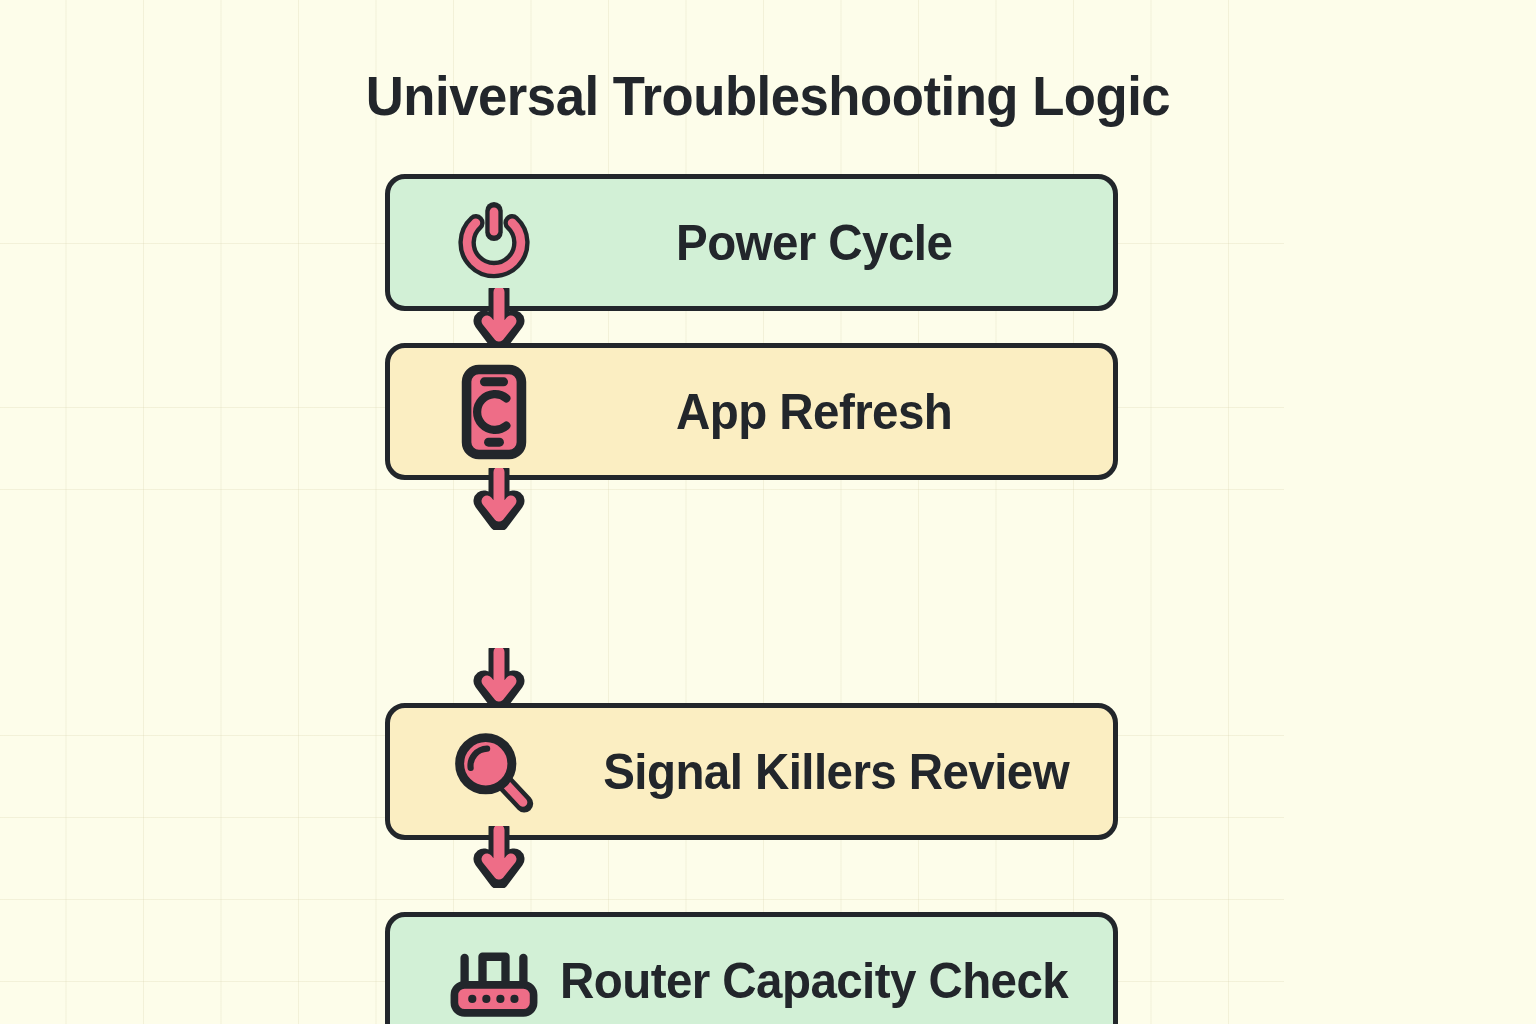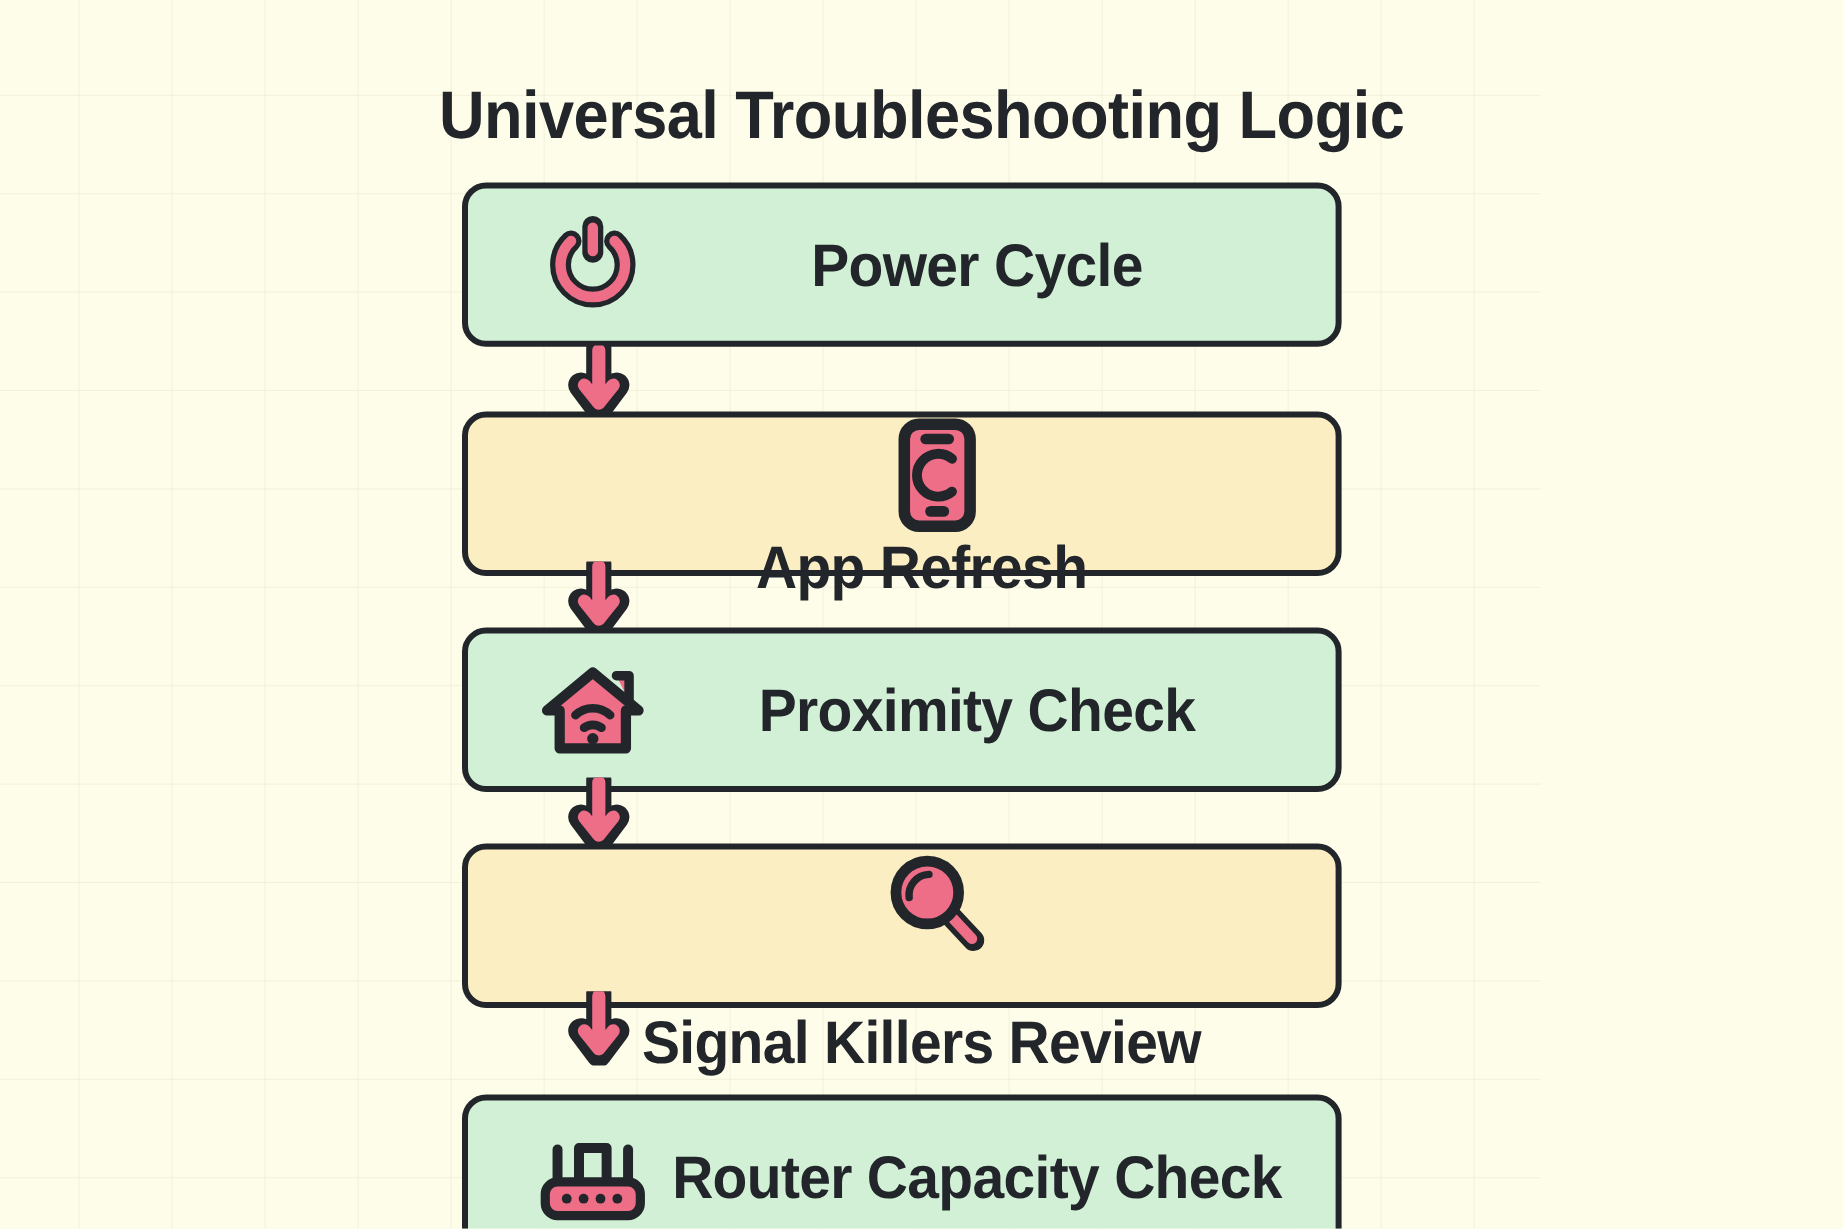--- a/index.html
+++ b/index.html
@@ -48,21 +48,21 @@
     width: 733px;
     height: 137px;
     box-sizing: border-box;
     border: 5px solid #22262b;
     border-radius: 20px;
     display: flex;
     align-items: center;
     padding-left: 58px;
   }
   .node.green { background-color: #d2f0d6; }
-  .node.yellow { background-color: #fbeec2; flex-direction: column; }
+  .node.yellow { background-color: #fbeec2; }
 
   .node .icon-wrap {
     width: 92px;
     min-width: 92px;
     height: 100px;
     display: flex;
     align-items: center;
     justify-content: center;
   }
   .node .label {
@@ -70,21 +70,21 @@
     text-align: center;
     font-size: 50px;
     font-weight: 700;
     color: #22262b;
     letter-spacing: -0.6px;
     transform: scaleX(0.95);
     white-space: nowrap;
     padding-right: 26px;
   }
 
-  #node-0 { top: 152px; justify-content: center; }
+  #node-0 { top: 174px; justify-content: center; }
   #node-1 { top: 343px; }
   #node-2 { top: 523px; }
   #node-3 { top: 703px; gap: 44px; }
   #node-4 { top: 880px; margin-top: 32px; }
 
   .arrow {
     position: absolute;
     left: 468px;
     width: 62px;
     height: 62px;
@@ -132,32 +132,20 @@
     <div class="label">App Refresh</div>
   </div>
 
   <div class="arrow" id="arrow-1">
     <svg width="62" height="62" viewBox="0 0 62 62">
       <path d="M31 2 L31 40 M16 33 L31 53 L46 33" fill="none" stroke="#22262b" stroke-width="21" stroke-linejoin="round" stroke-linecap="round"></path>
       <path d="M31 4 L31 38 M19 33 L31 48 L43 33" fill="none" stroke="#ee6d87" stroke-width="11" stroke-linejoin="round" stroke-linecap="round"></path>
     </svg>
   </div>
 
-  <div class="node green" id="node-2">
-    <div class="icon-wrap">
-      <svg width="92" height="86" viewBox="0 0 70 64">
-        <path d="M50 10 L58 10 L58 26" fill="#ee6d87" stroke="#22262b" stroke-width="6" stroke-linejoin="round" stroke-linecap="round"></path>
-        <path d="M35 8 L64 32 L56 32 L56 56 L14 56 L14 32 L6 32 Z" fill="#ee6d87" stroke="#22262b" stroke-width="6.5" stroke-linejoin="round"></path>
-        <path d="M24 35 A16 16 0 0 1 46 35" fill="none" stroke="#22262b" stroke-width="5.5" stroke-linecap="round"></path>
-        <path d="M29.5 43 A9 9 0 0 1 40.5 43" fill="none" stroke="#22262b" stroke-width="5.5" stroke-linecap="round"></path>
-        <circle cx="35" cy="50" r="3.6" fill="#22262b"></circle>
-      </svg>
-    </div>
-    <div class="label">Proximity Check</div>
-  </div>
 
   <div class="arrow" id="arrow-2">
     <svg width="62" height="62" viewBox="0 0 62 62">
       <path d="M31 2 L31 40 M16 33 L31 53 L46 33" fill="none" stroke="#22262b" stroke-width="21" stroke-linejoin="round" stroke-linecap="round"></path>
       <path d="M31 4 L31 38 M19 33 L31 48 L43 33" fill="none" stroke="#ee6d87" stroke-width="11" stroke-linejoin="round" stroke-linecap="round"></path>
     </svg>
   </div>
 
   <div class="node yellow" id="node-3">
     <div class="icon-wrap">

